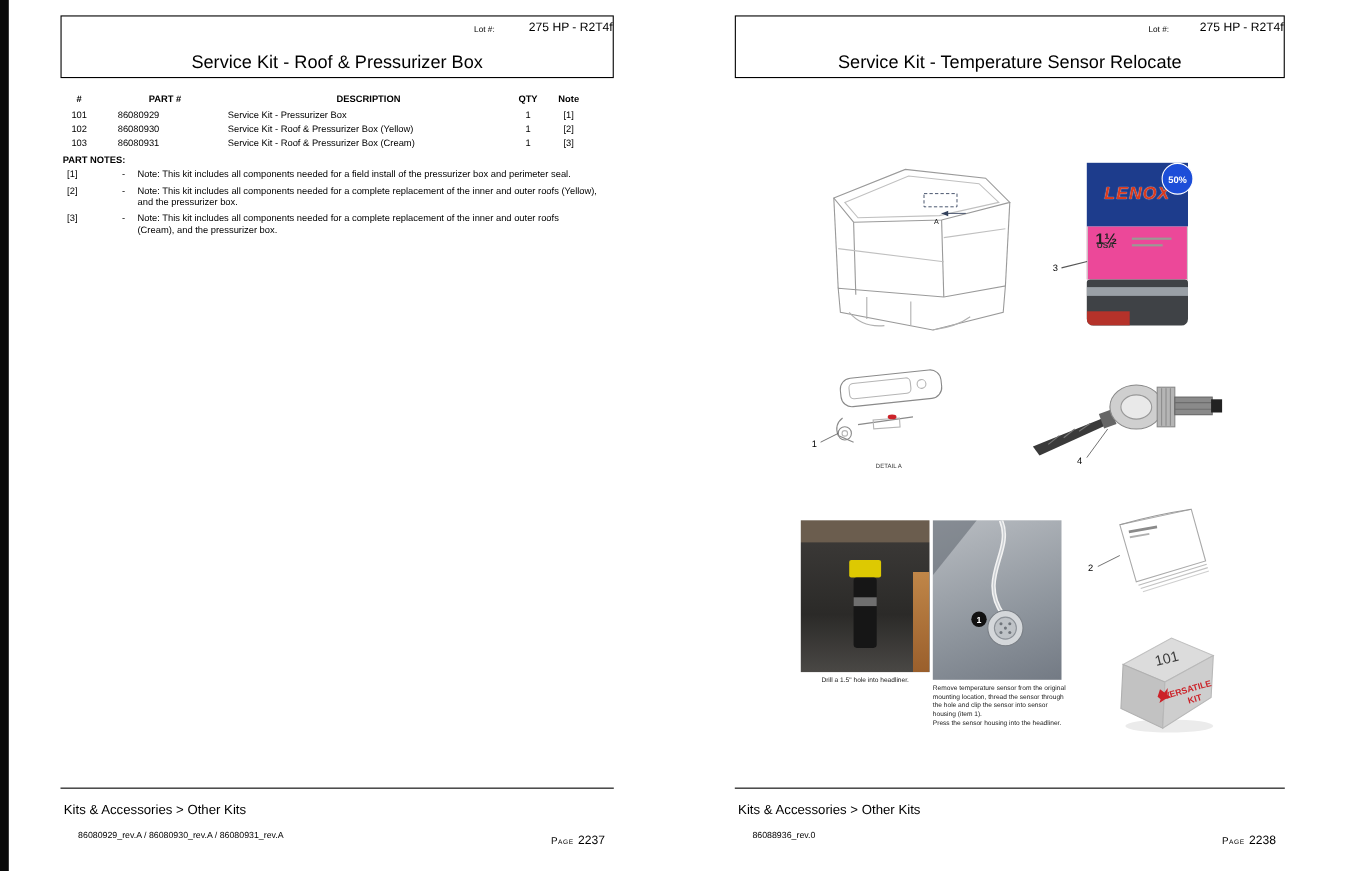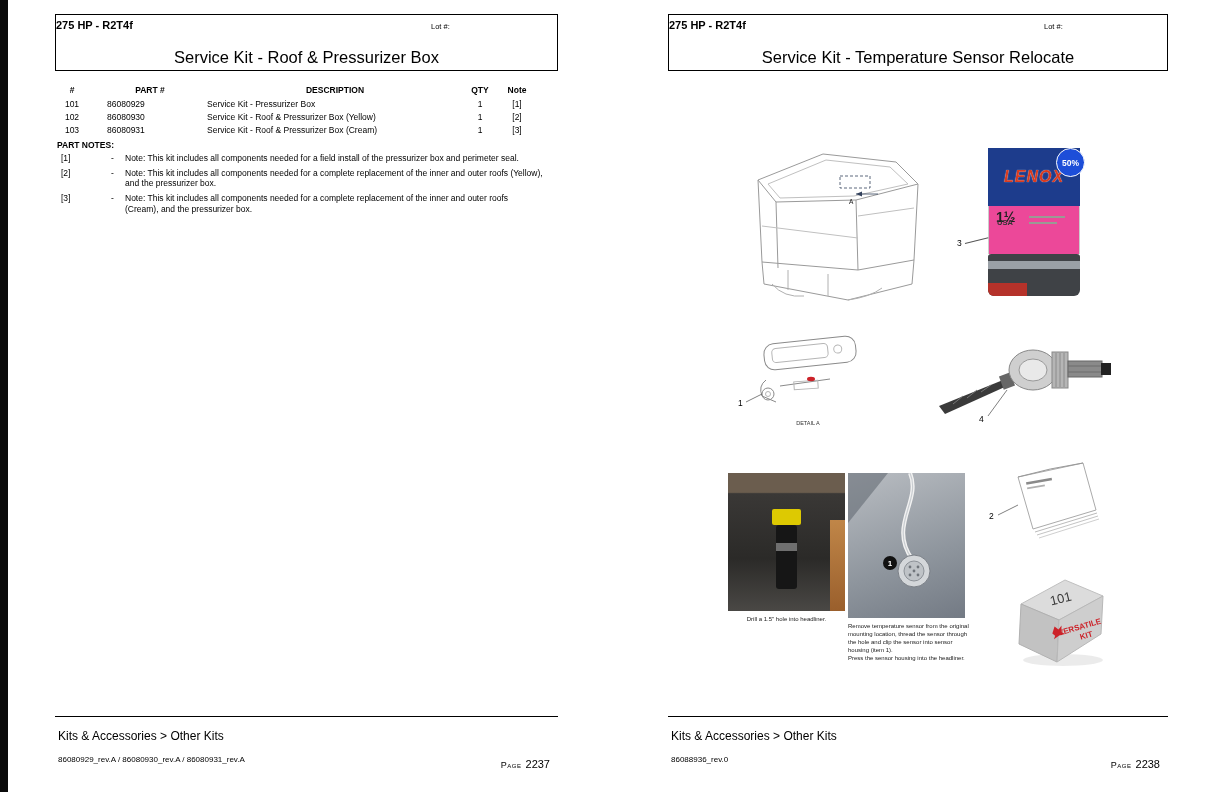--- a/index.html
+++ b/index.html
@@ -5,21 +5,21 @@
   * { margin:0; padding:0; box-sizing:border-box; }
   html,body { width:1224px; height:792px; background:#ffffff; font-family:"Liberation Sans", sans-serif; overflow:hidden; }
   #canvas { position:relative; width:1224px; height:792px; background:#fff; }
   .edge-strip { position:absolute; left:0; top:0; width:8px; height:792px; background:#0a0a0a; }
 
   .page { position:absolute; top:0; height:792px; }
   #page-left  { left:55px;  width:503px; }
   #page-right { left:668px; width:500px; }
 
   .header-box { position:absolute; top:14px; left:0; width:100%; height:57px; border:1.5px solid #000; }
-  .hdr-model { position:absolute; top:4px; left:0; width:100%; text-align:left; font-size:11px; font-weight:bold; color:#000; }
+  .hdr-model { position:absolute; top:4px; left:0; width:100%; text-align:right; font-size:11px; font-weight:normal; color:#000; }
   .hdr-lot   { position:absolute; top:7px; left:375px; font-size:7.5px; color:#000; }
   .hdr-title { position:absolute; bottom:3px; left:0; width:100%; text-align:center; font-size:16.5px; color:#000; }
 
   
   .tbl { position:absolute; left:0; top:85px; width:503px; font-size:8.5px; color:#000; }
   .tbl-cell { position:absolute; white-space:nowrap; }
   .th { font-weight:bold; }
   .c-num  { left:0;   width:34px;  text-align:center; }
   .c-part { left:40px; width:110px; }
   .c-part.th { text-align:center; }
@@ -32,21 +32,21 @@
 
   .part-notes-label { position:absolute; left:2px; top:140px; font-size:8.5px; font-weight:bold; }
   .notes { position:absolute; left:6px; top:153px; width:492px; }
   .note-row { display:flex; margin-bottom:4px; font-size:8.5px; line-height:1.25; }
   .note-ref  { width:50px; flex:none; }
   .note-dash { width:14px; flex:none; }
   .note-text { max-width:418px; }
 
   .footer-rule { position:absolute; top:716px; left:0; width:100%; border-top:1.5px solid #000; }
   .breadcrumb  { position:absolute; top:729px; left:3px; font-size:12px; color:#000; }
-  .revisions   { position:absolute; top:755px; left:3px; font-size:8px; color:#000; }
+  .revisions   { position:absolute; top:755px; left:16px; font-size:8px; color:#000; }
   .page-num    { position:absolute; top:758px; right:8px; display:flex; align-items:baseline; gap:4px; }
   .page-word   { font-variant:small-caps; font-size:9px; letter-spacing:.5px; }
   .page-digits { font-size:11px; }
 
   
   .fig { position:absolute; }
   .item-label { position:absolute; font-size:8.5px; color:#000; }
   .leader { position:absolute; height:1px; background:#555; transform-origin:left center; }
 
   

